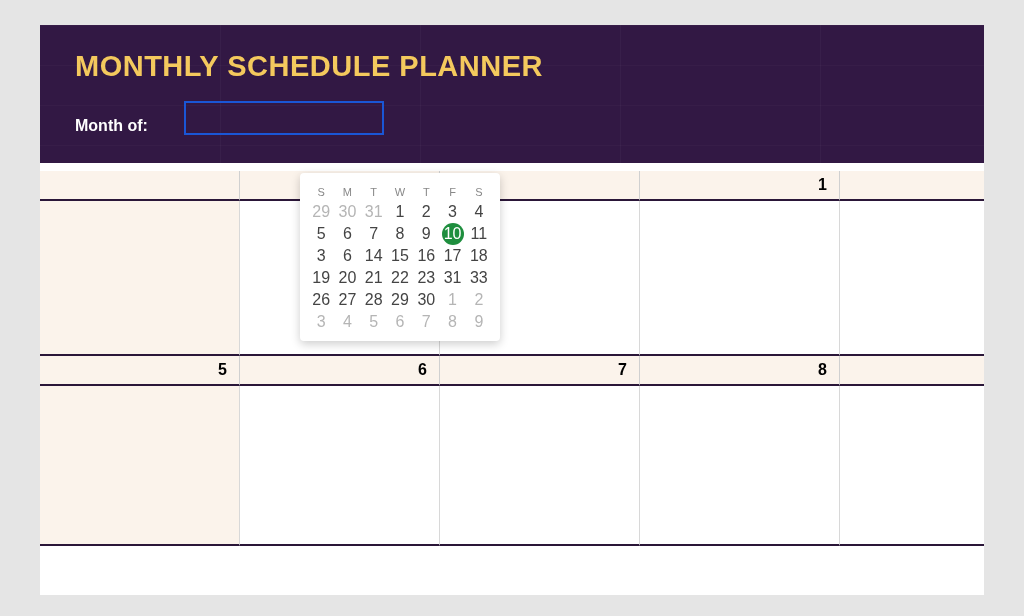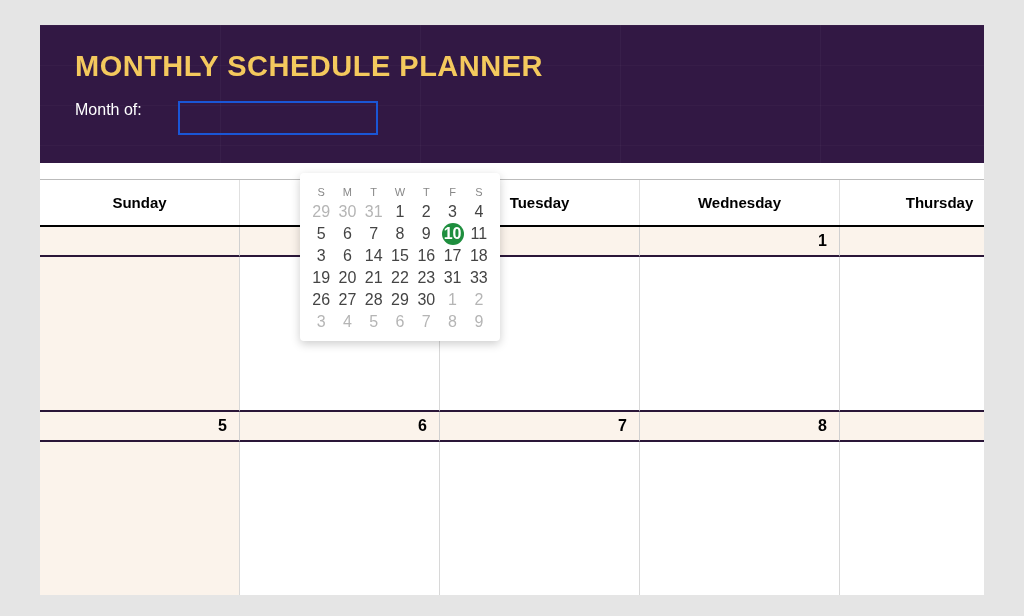--- a/index.html
+++ b/index.html
@@ -41,24 +41,25 @@
     }
     .title {
       color: #f4c95d;
       font-size: 29px;
       font-weight: 800;
       letter-spacing: 0.5px;
       margin-bottom: 18px;
     }
     .subrow {
       display: flex;
-      align-items: flex-start;
+      align-items: flex-end;
       gap: 36px;
       position: relative;
       z-index: 2;
+      font-weight: bold;
     }
     .label {
       color: #fff;
       font-size: 16px;
     }
     .date-input {
       width: 200px;
       height: 34px;
       border: 2px solid #1a56d6;
       background: transparent;
@@ -171,45 +172,38 @@
       height: 22px;
       margin: 0 auto;
       display: flex;
       align-items: center;
       justify-content: center;
     }
     .dp-day.muted { color: #b5b5b5; }
     .dp-day.today {
       background: #1e8e3e;
       color: #fff;
-      font-weight: 700;
+      font-weight: 400;
     }
   </style>
 </head>
 <body>
 
 <div class="sheet">
 
   <div class="header">
     <div class="title">MONTHLY SCHEDULE PLANNER</div>
     <div class="subrow">
       <div class="label">Month of:</div>
       <div class="date-input"></div>
     </div>
   </div>
 
   <div class="days-header-spacer"></div>
 
-  <div class="days-header">
-    <div class="day-col-header">Sunday</div>
-    <div class="day-col-header">Monday</div>
-    <div class="day-col-header">Tuesday</div>
-    <div class="day-col-header">Wednesday</div>
-    <div class="day-col-header">Thursday</div>
-  </div>
 
   <div class="grid-row">
     <div class="date-cell"></div>
     <div class="date-cell"></div>
     <div class="date-cell"></div>
     <div class="date-cell">1</div>
     <div class="date-cell"></div>
   </div>
 
   <div class="grid-row">

